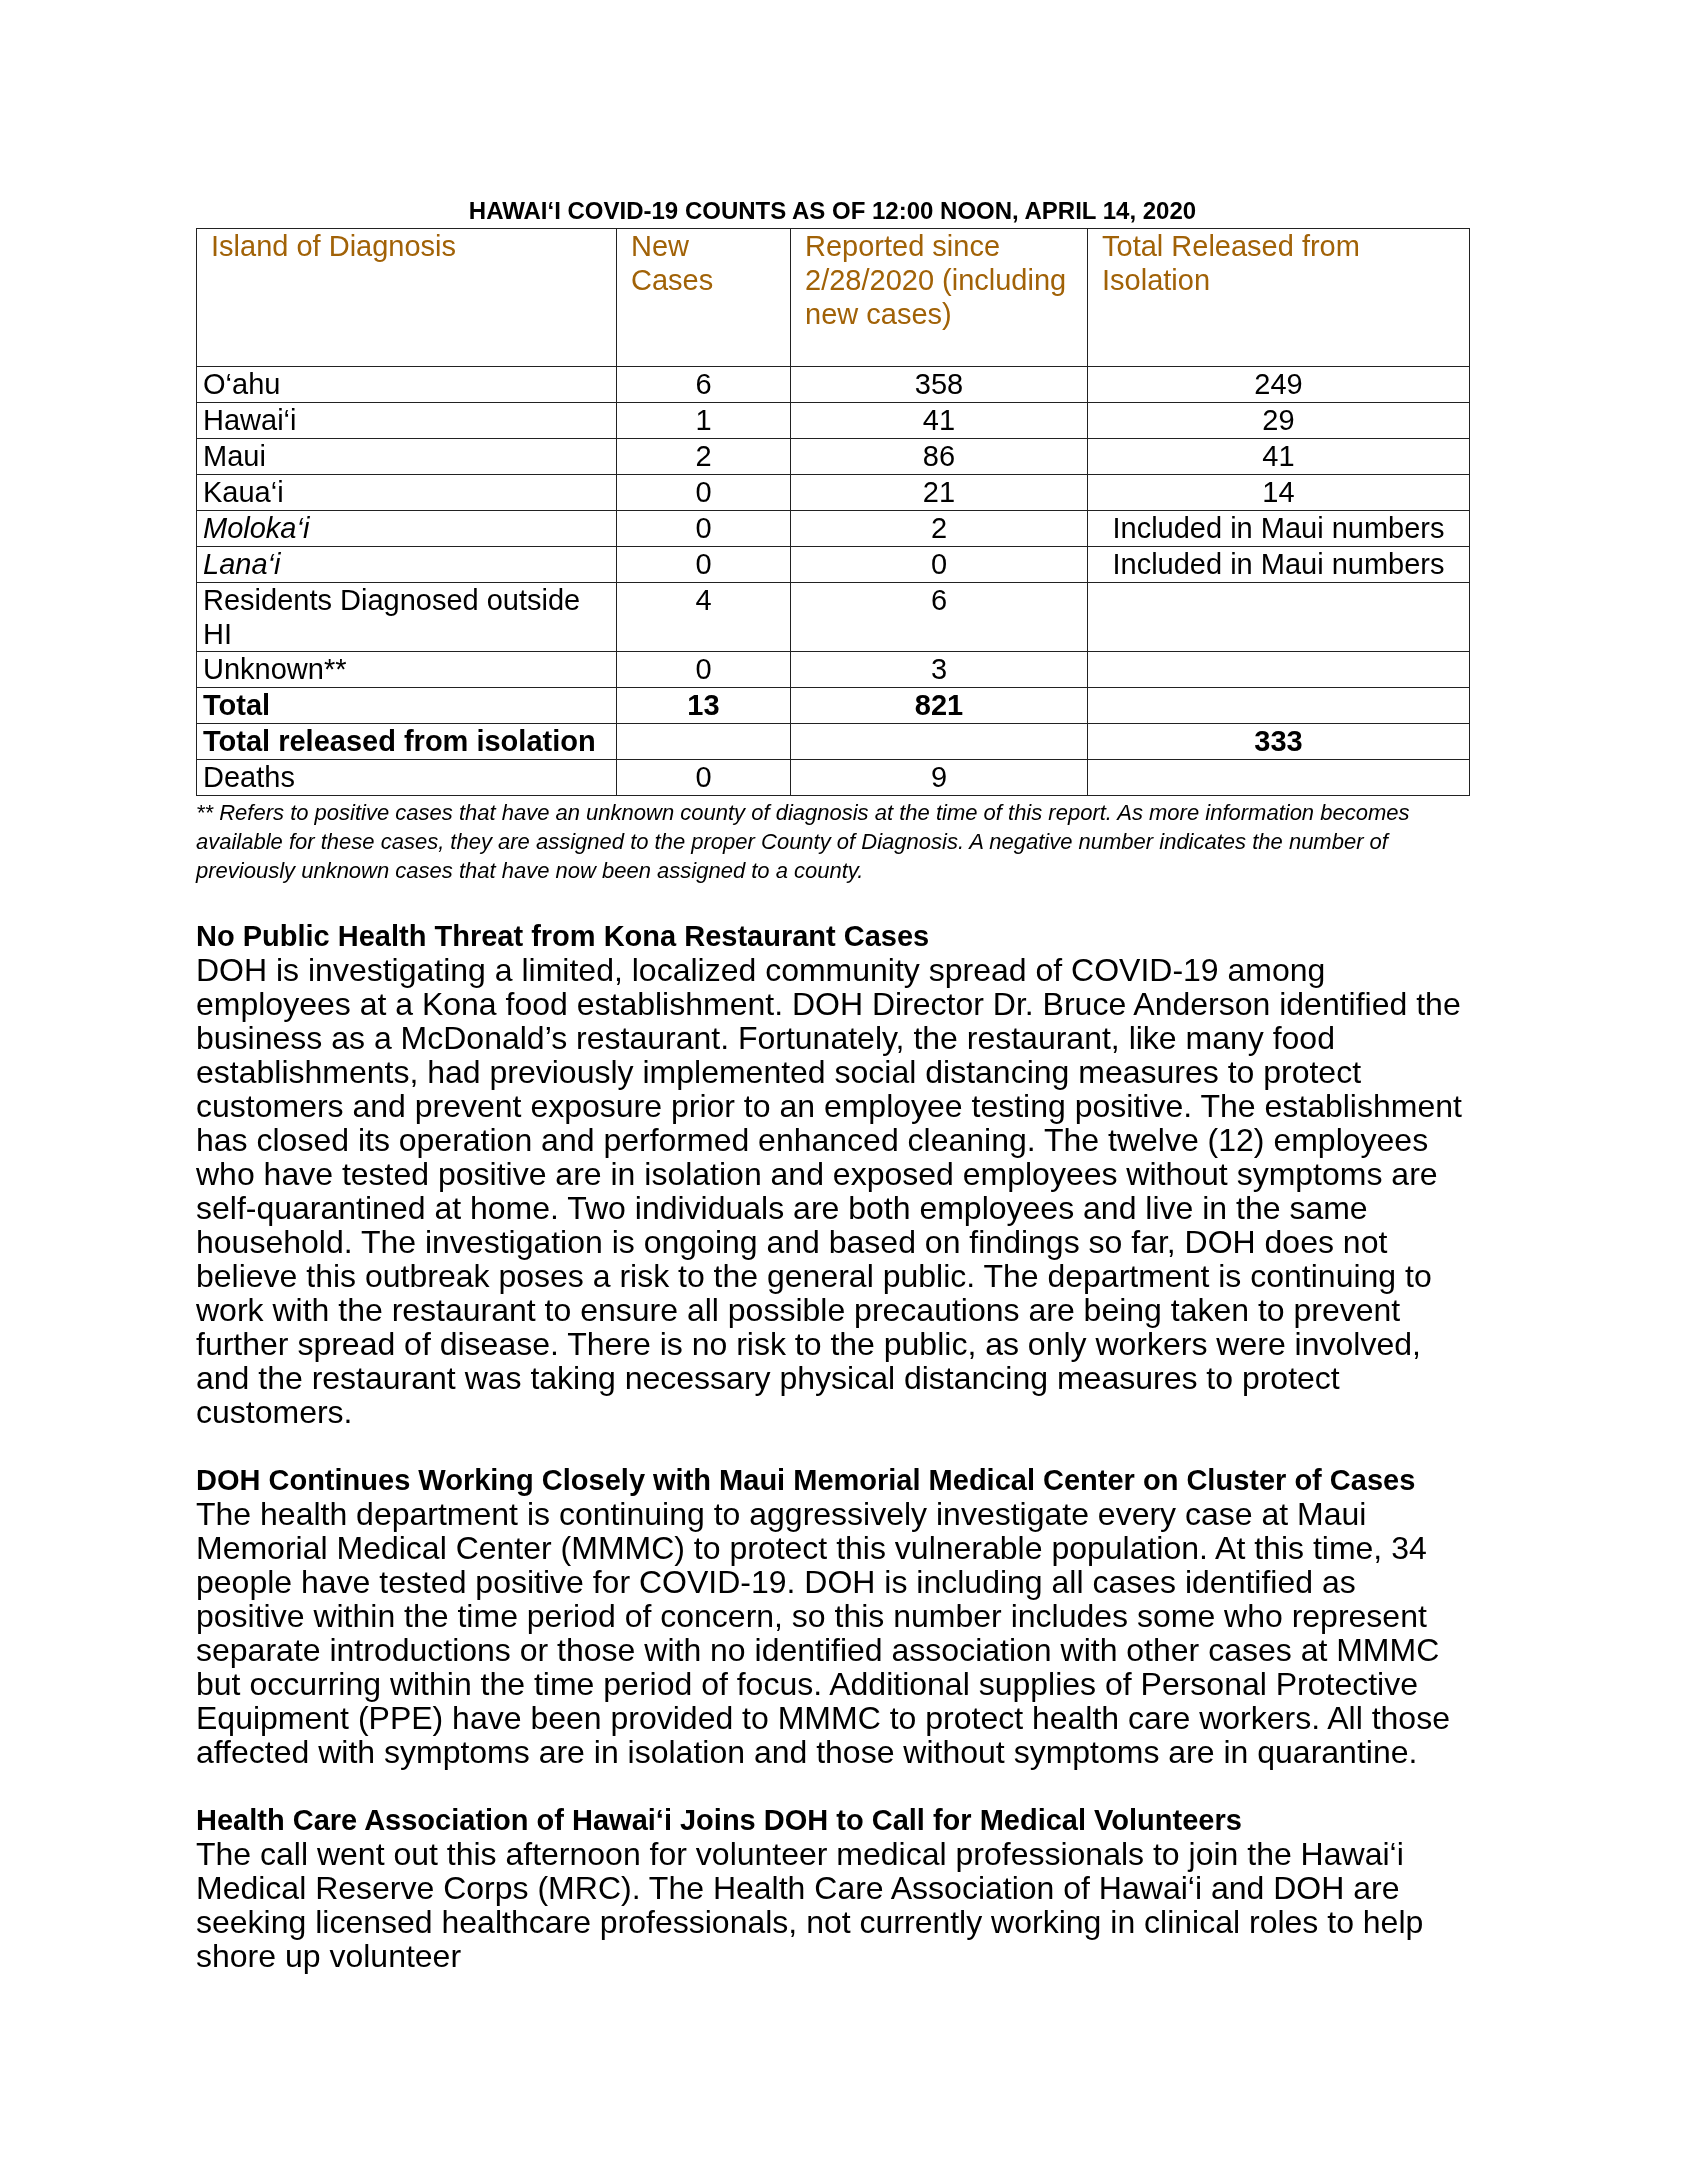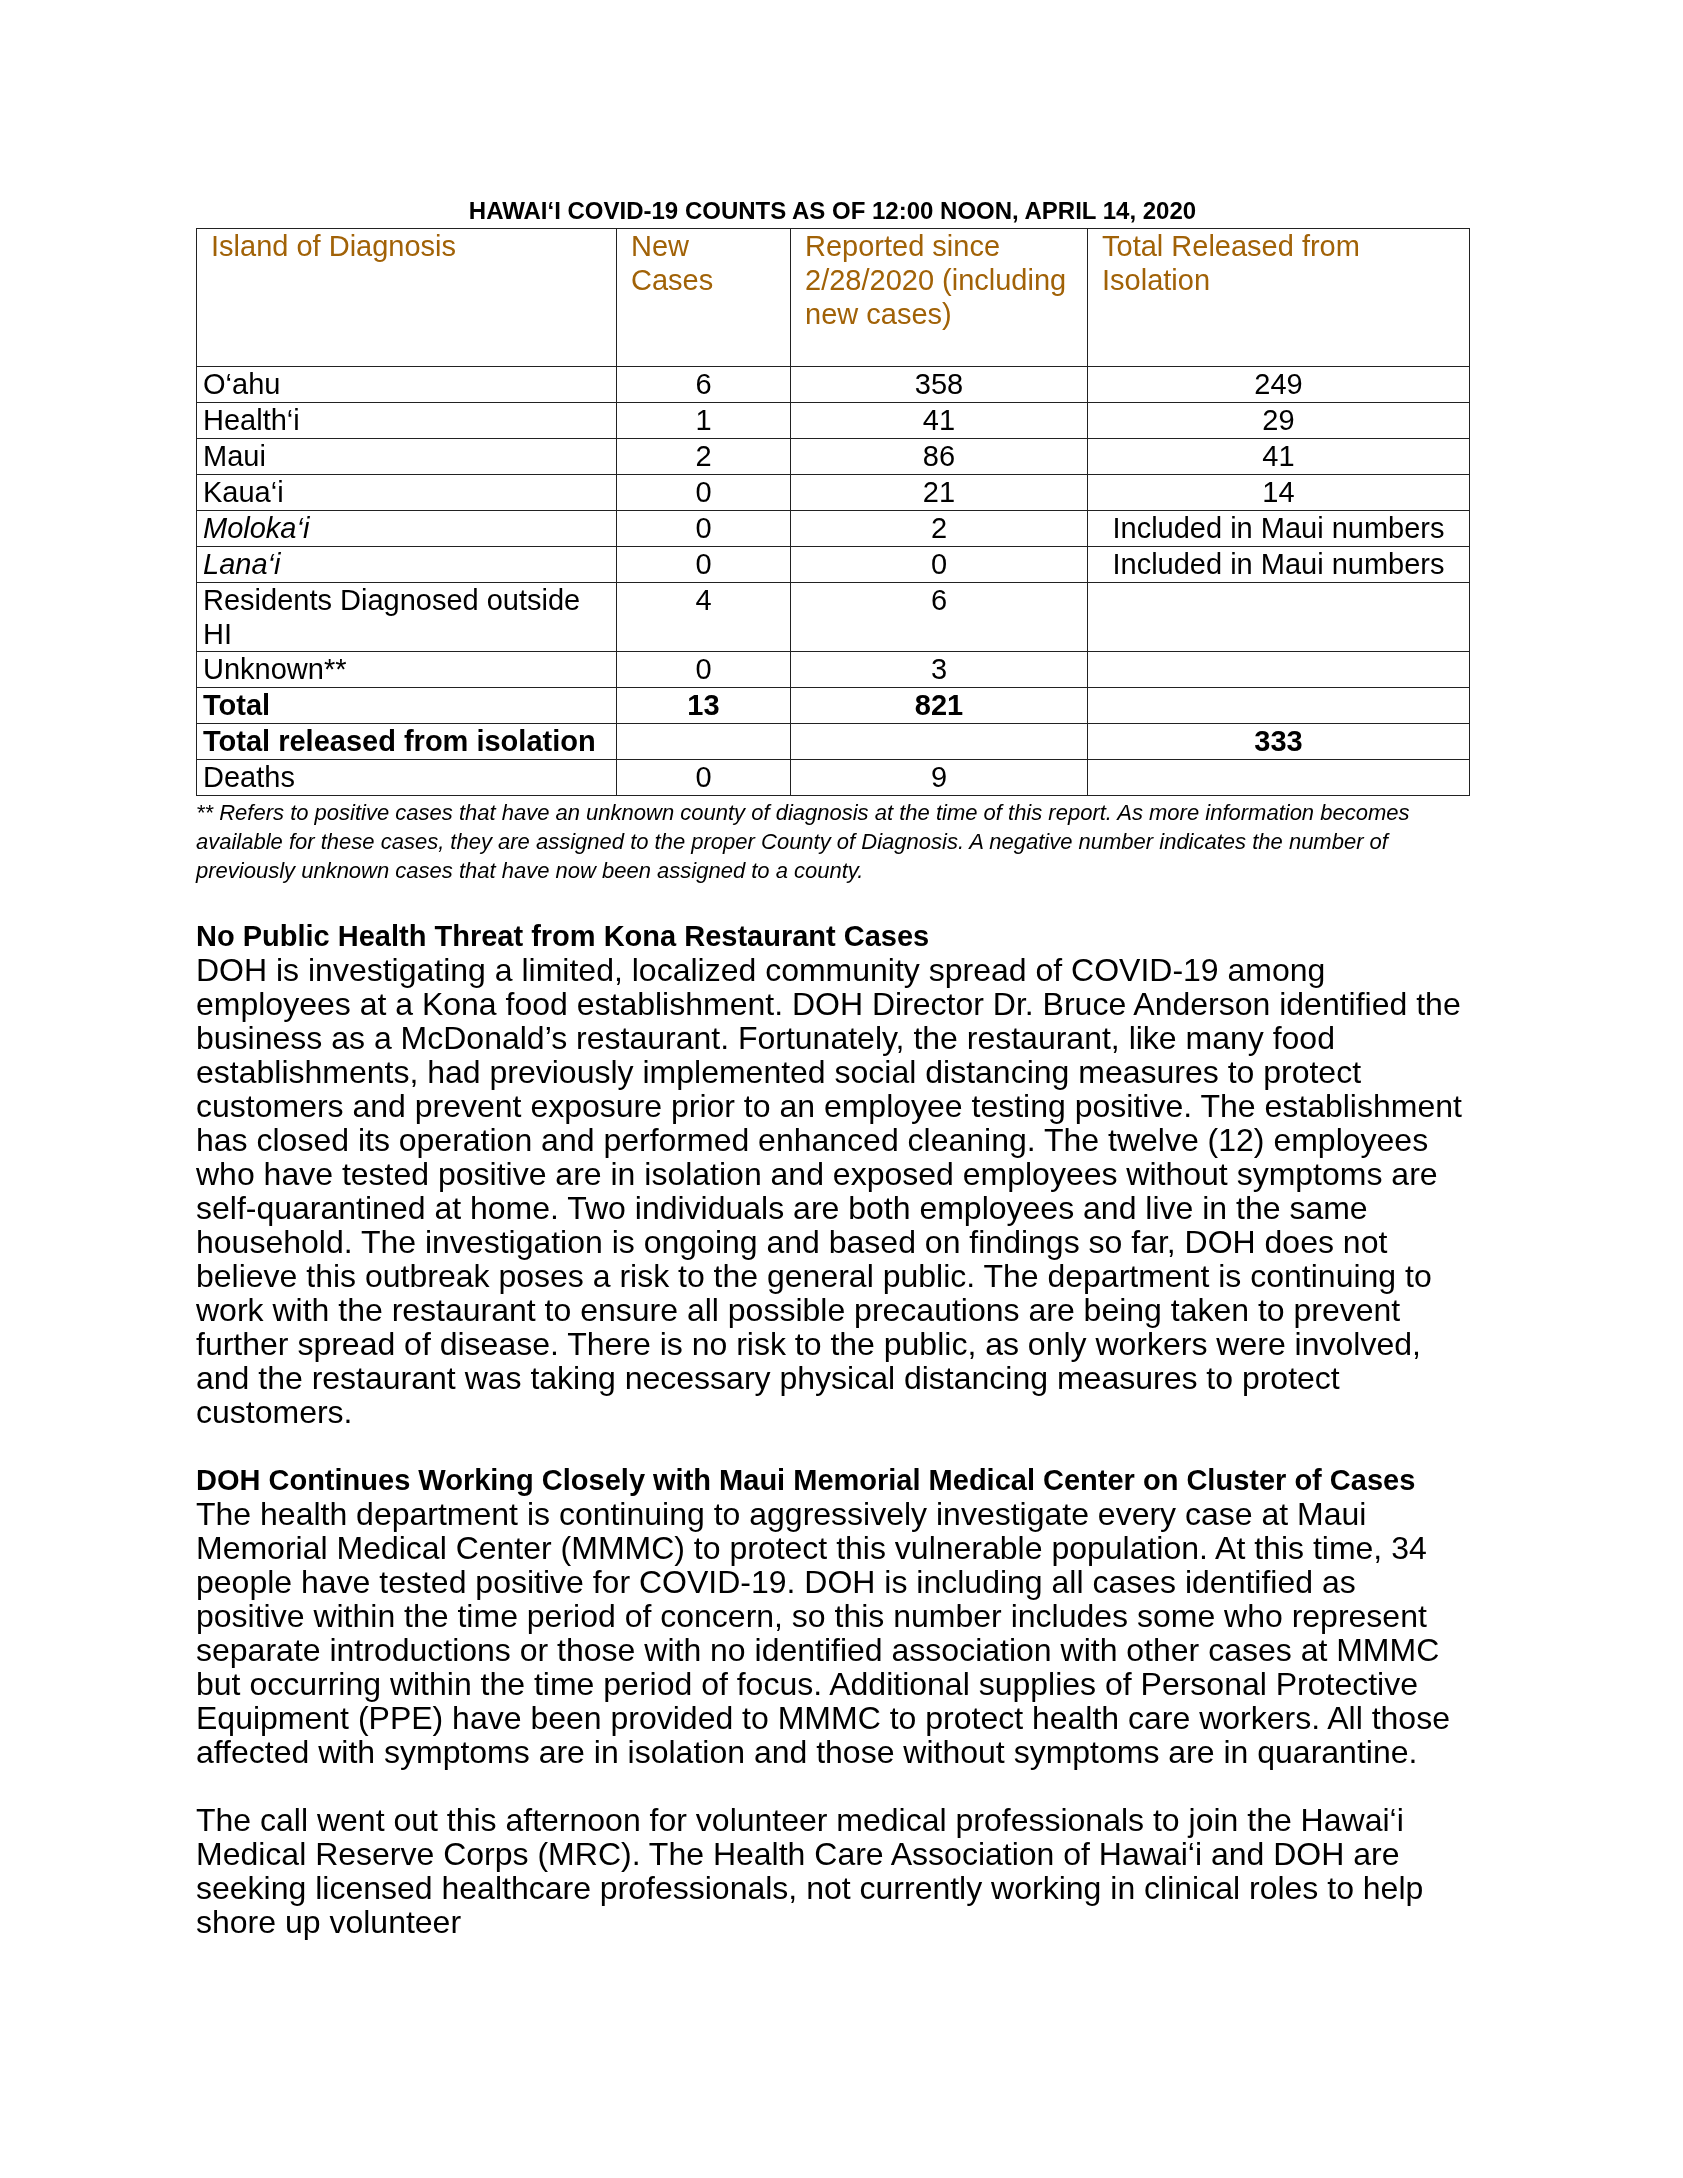--- a/index.html
+++ b/index.html
@@ -48,21 +48,21 @@
       </tr>
     </thead>
     <tbody id="table-body">
         <tr class="row">
           <td class="label">O‘ahu</td>
           <td class="num">6</td>
           <td class="num">358</td>
           <td class="num">249</td>
         </tr>
         <tr class="row">
-          <td class="label">Health‘i</td>
+          <td class="label">Hawai‘i</td>
           <td class="num">1</td>
           <td class="num">41</td>
           <td class="num">29</td>
         </tr>
         <tr class="row">
           <td class="label">Maui</td>
           <td class="num">2</td>
           <td class="num">86</td>
           <td class="num">41</td>
         </tr>
@@ -123,16 +123,17 @@
     <h2>No Public Health Threat from Kona Restaurant Cases</h2>
     <p>DOH is investigating a limited, localized community spread of COVID-19 among employees at a Kona food establishment. DOH Director Dr. Bruce Anderson identified the business as a McDonald’s restaurant. Fortunately, the restaurant, like many food establishments, had previously implemented social distancing measures to protect customers and prevent exposure prior to an employee testing positive. The establishment has closed its operation and performed enhanced cleaning. The twelve (12) employees who have tested positive are in isolation and exposed employees without symptoms are self-quarantined at home. Two individuals are both employees and live in the same household. The investigation is ongoing and based on findings so far, DOH does not believe this outbreak poses a risk to the general public. The department is continuing to work with the restaurant to ensure all possible precautions are being taken to prevent further spread of disease. There is no risk to the public, as only workers were involved, and the restaurant was taking necessary physical distancing measures to protect customers.</p>
   </div>
 
   <div class="section">
     <h2>DOH Continues Working Closely with Maui Memorial Medical Center on Cluster of Cases</h2>
     <p>The health department is continuing to aggressively investigate every case at Maui Memorial Medical Center (MMMC) to protect this vulnerable population. At this time, 34 people have tested positive for COVID-19. DOH is including all cases identified as positive within the time period of concern, so this number includes some who represent separate introductions or those with no identified association with other cases at MMMC but occurring within the time period of focus. Additional supplies of Personal Protective Equipment (PPE) have been provided to MMMC to protect health care workers. All those affected with symptoms are in isolation and those without symptoms are in quarantine.</p>
   </div>
 
   <div class="section">
+    <h2>Health Care Association of Hawai‘i Joins DOH to Call for Medical Volunteers</h2>
     <p>The call went out this afternoon for volunteer medical professionals to join the Hawai‘i Medical Reserve Corps (MRC). The Health Care Association of Hawai‘i and DOH are seeking licensed healthcare professionals, not currently working in clinical roles to help shore up volunteer</p>
   </div>
 </div>
 
 
 </body></html>

